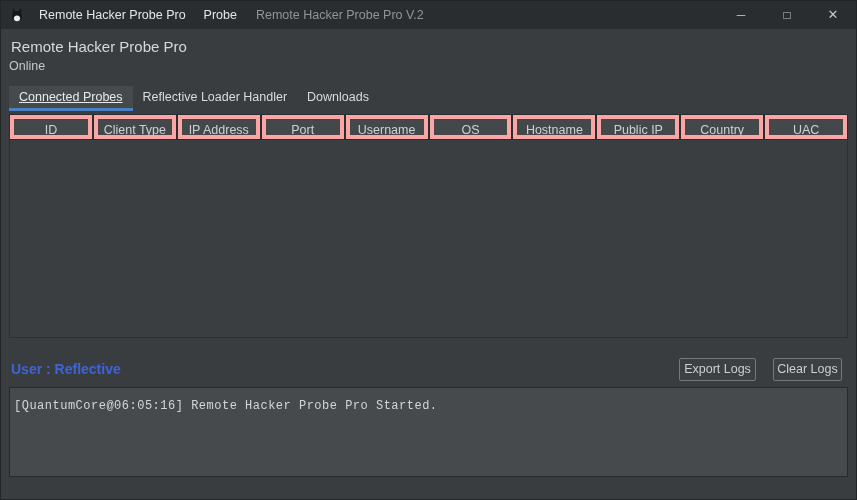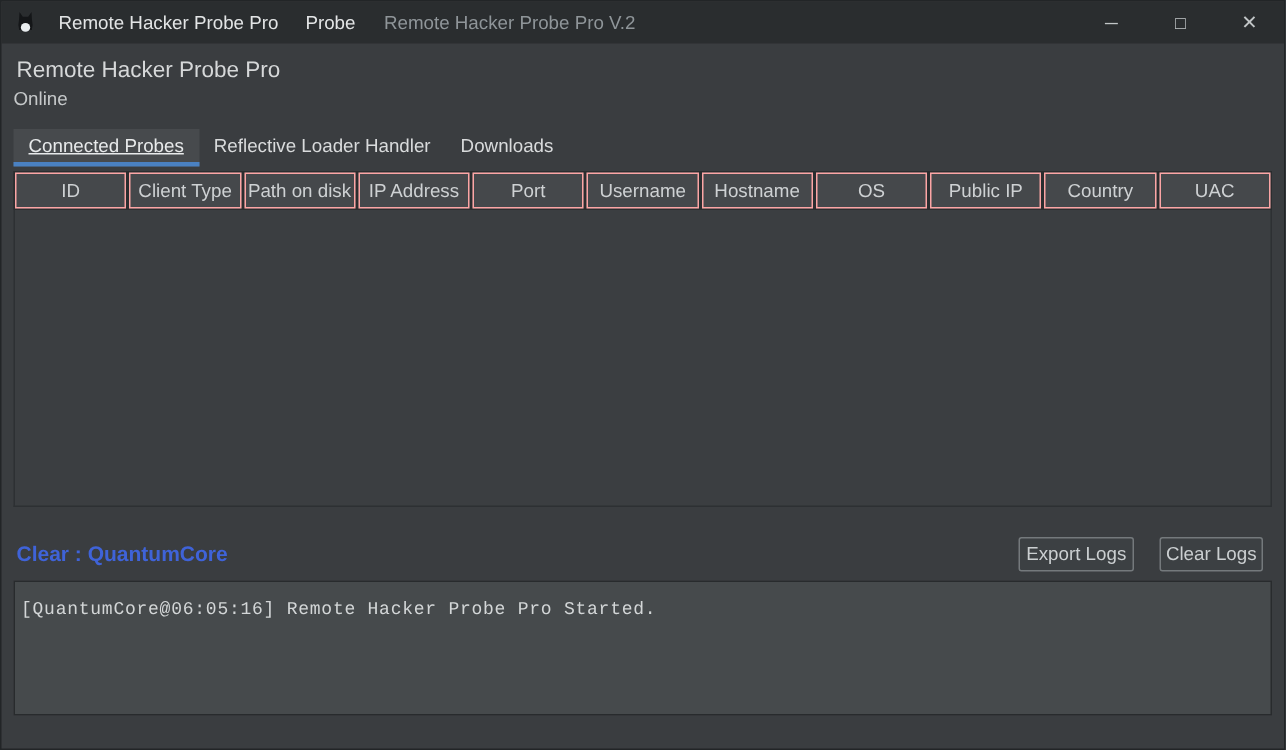--- a/index.html
+++ b/index.html
@@ -24,21 +24,21 @@
   .status-text { margin-top:4px; font-size:12.5px; color:#c5c8c9; }
 
   
   .tabbar { margin-top:13px; display:flex; height:25px; align-items:flex-end; }
   .tab { font-size:12.5px; color:#d9dbdc; padding:0 10px; height:25px; line-height:23px; border-bottom:3px solid transparent; }
   .tab.active { background:#474a4d; border-bottom:3px solid #4a81c2; color:#e8eaeb;text-decoration:underline; }
 
   
   .probe-table { margin-top:3px; }
   .thead { display:flex; gap:2px; background:#2a2d2f; padding:0; border:1px solid #2a2d2f; }
-  .th { flex:1 1 0; background:#45484b; border:1px solid #fca5a5; height:24px; line-height:22px;
+  .th { flex:1 1 0; background:#45484b; border:4px solid #fca5a5; height:24px; line-height:22px;
         text-align:center; color:#ced1d3; font-size:12.5px; white-space:nowrap; overflow:hidden; }
   .tbody { height:198px; background:#3b3e41; border:1px solid #2d3033; border-top:none; }
 
   
   .footer-row { margin-top:19px; display:flex; align-items:center; height:24px; }
   .user-label { color:#3f63d8; font-weight:bold; font-size:14px; padding-left:2px; }
   .btn-group { margin-left:auto; display:flex; gap:17px; padding-right:6px; }
   .btn { background:#3c4043; border:1px solid #74797c; border-radius:2px; color:#cbcfd1;
          font-family:"Liberation Sans", sans-serif; font-size:12.5px; height:23px; cursor:default; }
   .btn.export { width:77px; }
@@ -78,35 +78,34 @@
     <div class="tabbar">
       <div class="tab active">Connected Probes</div>
       <div class="tab">Reflective Loader Handler</div>
       <div class="tab">Downloads</div>
     </div>
 
     <div class="probe-table">
       <div class="thead">
         <div class="th">ID</div>
         <div class="th">Client Type</div>
-        <div class="th">Path on disk</div>
         <div class="th">IP Address</div>
         <div class="th">Port</div>
         <div class="th">Username</div>
+        <div class="th">OS</div>
         <div class="th">Hostname</div>
-        <div class="th">OS</div>
         <div class="th">Public IP</div>
         <div class="th">Country</div>
         <div class="th">UAC</div>
       </div>
       <div class="tbody"></div>
     </div>
 
     <div class="footer-row">
-      <span class="user-label">Clear : QuantumCore</span>
+      <span class="user-label">User : Reflective</span>
       <div class="btn-group">
         <button class="btn export">Export Logs</button>
         <button class="btn clear">Clear Logs</button>
       </div>
     </div>
 
     <div class="log-box">
       <div class="log-line">[QuantumCore@06:05:16] Remote Hacker Probe Pro Started.</div>
     </div>
 

